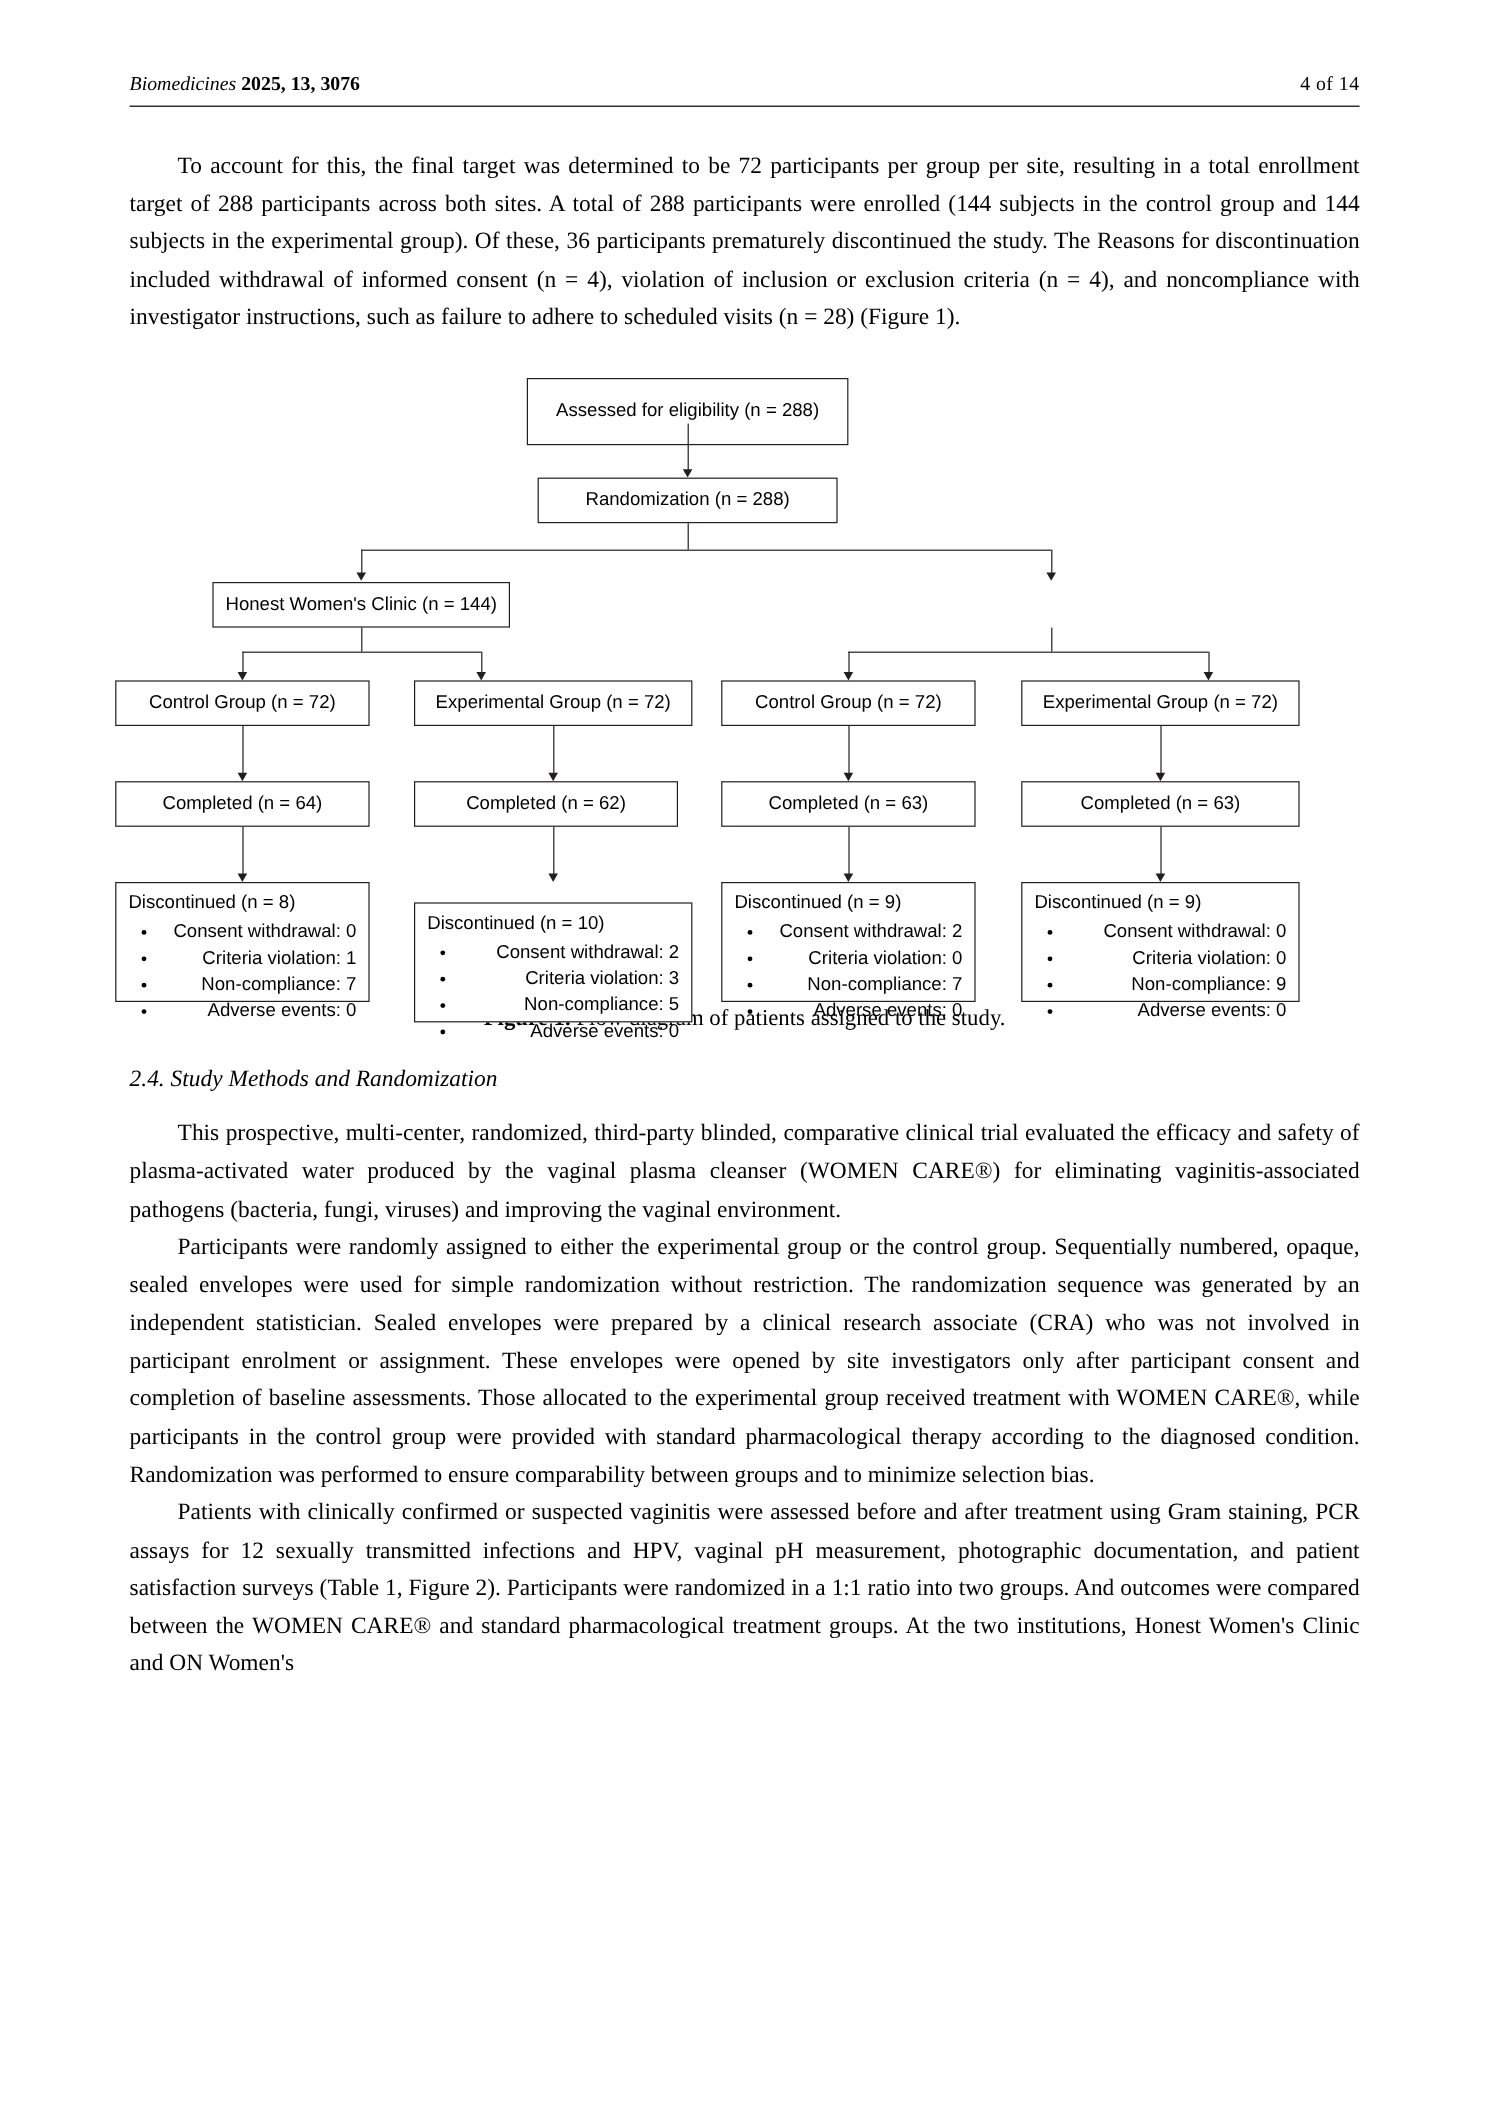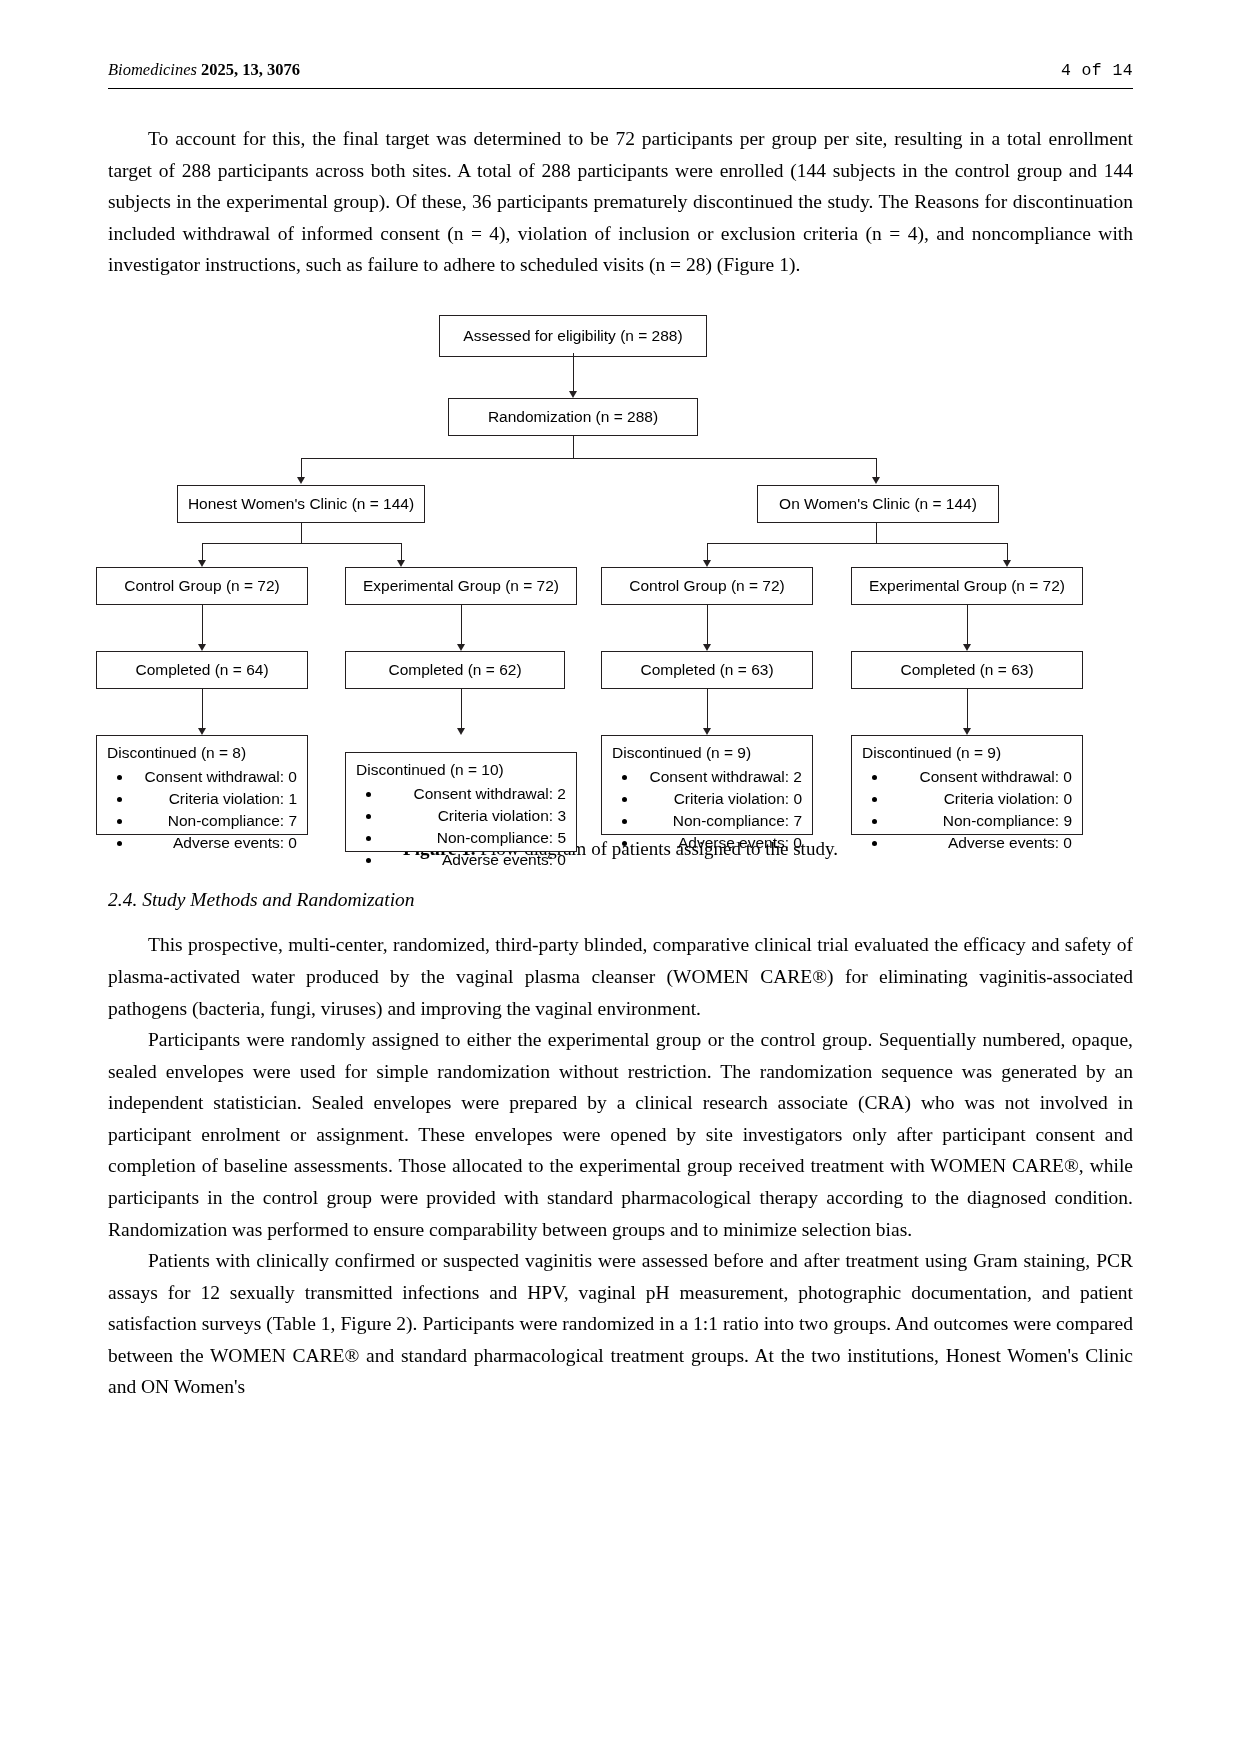--- a/index.html
+++ b/index.html
@@ -35,21 +35,20 @@
   .runhead .left {
     font-style: italic;
   }
   .runhead .left b {
     font-style: normal;
     font-weight: bold;
   }
   .runhead .right {
     font-style: normal;
     letter-spacing: 0.4px;
-    font-family: Liberation Mono, monospace;
   }
   
   p.para {
     margin: 0 0 0 0;
     font-size: 19.5px;
     line-height: 1.62;
     text-align: justify;
     text-indent: 40px;
     hyphens: none;
   }
@@ -132,36 +131,35 @@
       <span>Biomedicines</span>
       <b>2025, 13, 3076</b>
     </div>
     <div class="right">4 of 14</div>
   </div>
 
   <p class="para">To account for this, the final target was determined to be 72 participants per group per site, resulting in a total enrollment target of 288 participants across both sites. A total of 288 participants were enrolled (144 subjects in the control group and 144 subjects in the experimental group). Of these, 36 participants prematurely discontinued the study. The Reasons for discontinuation included withdrawal of informed consent (n = 4), violation of inclusion or exclusion criteria (n = 4), and noncompliance with investigator instructions, such as failure to adhere to scheduled visits (n = 28) (Figure 1).</p>
 
   <div class="figure-wrap">
 
-    <div class="fnode" style="left:336px; top:8px; width:268px; height:42px;">Assessed for eligibility (n = 288)</div>
+    <div class="fnode" style="left:336px; top:8px; width:268px; height:56px;">Assessed for eligibility (n = 288)</div>
 
     <div class="vline" style="left:470px; top:46px; height:40px;"></div>
     <div class="arrow" style="left:465.5px; top:84px;"></div>
 
     <div class="fnode" style="left:345px; top:91px; width:250px; height:38px;">Randomization (n = 288)</div>
 
     <div class="vline" style="left:470px; top:129px; height:22px;"></div>
     <div class="hline" style="left:198px; top:151px; width:575px;"></div>
     <div class="vline" style="left:198px; top:151px; height:22px;"></div>
     <div class="arrow" style="left:193.5px; top:170px;"></div>
     <div class="vline" style="left:773px; top:151px; height:22px;"></div>
     <div class="arrow" style="left:768.5px; top:170px;"></div>
 
     <div class="fnode" style="left:74px; top:178px; width:248px; height:38px;">Honest Women's Clinic (n = 144)</div>
-    <div class="fnode" style="left:654px; top:178px; width:242px; height:38px;">On Women's Clinic (n = 144)</div>
 
     <div class="vline" style="left:198px; top:216px; height:20px;"></div>
     <div class="hline" style="left:99px; top:236px; width:199px;"></div>
     <div class="vline" style="left:99px; top:236px; height:20px;"></div>
     <div class="arrow" style="left:94.5px; top:253px;"></div>
     <div class="vline" style="left:298px; top:236px; height:20px;"></div>
     <div class="arrow" style="left:293.5px; top:253px;"></div>
 
     <div class="vline" style="left:773px; top:216px; height:20px;"></div>
     <div class="hline" style="left:604px; top:236px; width:300px;"></div>

